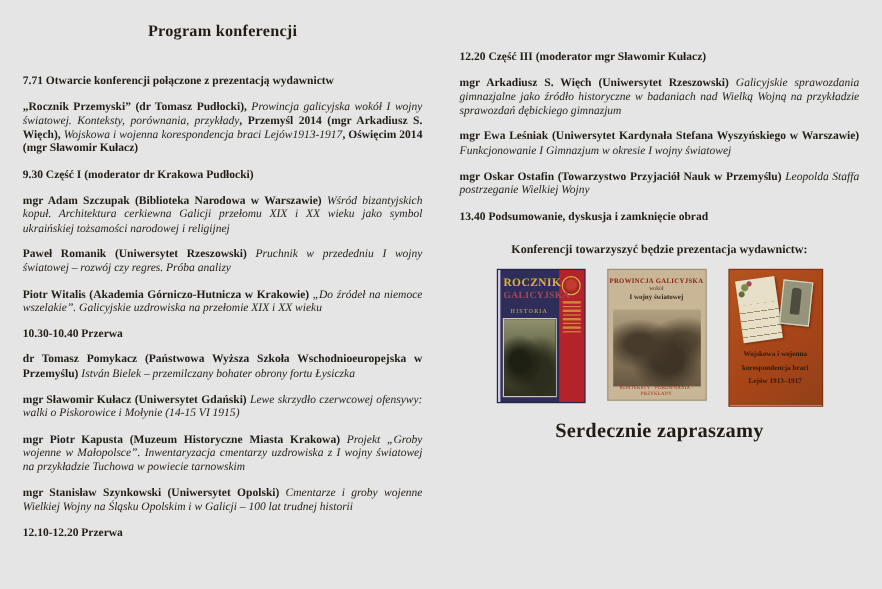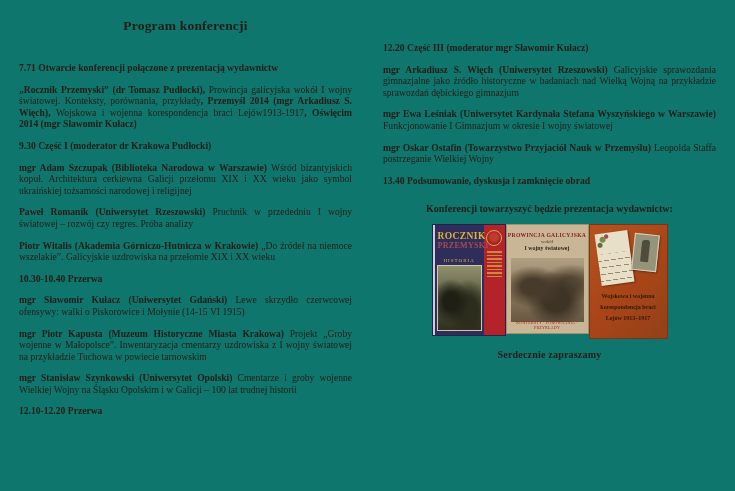--- a/index.html
+++ b/index.html
@@ -1,33 +1,33 @@
 <!DOCTYPE html>
 <html><head>
 <meta charset="utf-8">
 <style>
   html,body{margin:0;padding:0;}
   .page{
     position:relative;width:735px;height:491px;overflow:hidden;
-    background:#0f766e;color:#211d16;
+    background:#e5e5e5;color:#211d16;
     font-family:"Liberation Serif","DejaVu Serif",serif;
   }
   .col{position:absolute;width:333px;}
   .col-left{left:19px;top:18px;}
   .col-right{left:383px;top:42px;}
   .doc-title{font-size:13.5px;font-weight:bold;text-align:center;margin:0 0 28px 0;letter-spacing:.2px;}
   .block{font-size:9.6px;line-height:11.6px;margin:0 0 10px 0;}
   .block.para{text-align:justify;}
   .block.heading{text-align:left;}
   .run-bold{font-weight:bold;}
-  .run-italic{}
+  .run-italic{font-style:italic;}
   .run-normal{font-style:normal;font-weight:bold;}
   .presentation-heading{font-size:10px;font-weight:bold;text-align:center;margin:17px 0 0 0;}
-  .books-row{display:flex;justify-content:center;align-items:flex-start;gap:2px;margin-top:11px;height:116px;}
-  .closing{font-size:10px;font-weight:bold;text-align:center;margin-top:8px;letter-spacing:.2px;}
+  .books-row{display:flex;justify-content:center;align-items:flex-start;gap:20px;margin-top:11px;height:116px;}
+  .closing{font-size:17px;font-weight:bold;text-align:center;margin-top:8px;letter-spacing:.2px;}
 
   
   .book1{position:relative;width:72px;height:110px;background:#2f2e5a;box-shadow:0 0 0 1px #24234a;}
   .book1 .page-edge{position:absolute;left:0;top:0;bottom:0;width:2px;background:#cfcadf;}
   .book1 .stripe{position:absolute;right:0;top:0;bottom:0;width:21px;background:#b5232a;}
   .book1 .seal{position:absolute;right:3px;top:5px;width:14px;height:14px;border-radius:50%;
     border:1.5px solid #d9ae4a;background:radial-gradient(circle at 50% 45%,#c23a30 0 35%,#8e1a1a 75%);}
   .book1 .stripe-lines{position:absolute;right:3px;top:26px;width:15px;}
   .book1 .stripe-lines i{display:block;height:1.3px;background:#d9a93f;opacity:.75;margin-bottom:2.2px;}
   .book1 .t1{position:absolute;left:5px;top:6px;font-size:9.5px;font-weight:bold;color:#e0b33c;letter-spacing:.4px;}
@@ -79,20 +79,21 @@
   <div class="col col-left">
     <h1 class="doc-title">Program konferencji</h1>
     <div id="left-blocks">
         <div class="block heading"><span class="run-bold">7.71 Otwarcie konferencji połączone z prezentacją wydawnictw</span></div>
         <div class="block para"><span class="run-normal">„Rocznik Przemyski” (dr Tomasz Pudłocki), </span><span class="run-italic">Prowincja galicyjska wokół I wojny światowej. Konteksty, porównania, przykłady</span><span class="run-normal">, Przemyśl 2014 (mgr Arkadiusz S. Więch), </span><span class="run-italic">Wojskowa i wojenna korespondencja braci Lejów1913-1917</span><span class="run-normal">, Oświęcim 2014 (mgr Sławomir Kułacz)</span></div>
         <div class="block heading"><span class="run-bold">9.30 Część I</span><span class="run-normal"> (moderator dr Krakowa Pudłocki)</span></div>
         <div class="block para"><span class="run-normal">mgr Adam Szczupak (Biblioteka Narodowa w Warszawie) </span><span class="run-italic">Wśród bizantyjskich kopuł. Architektura cerkiewna Galicji przełomu XIX i XX wieku jako symbol ukraińskiej tożsamości narodowej i religijnej</span></div>
         <div class="block para"><span class="run-normal">Paweł Romanik (Uniwersytet Rzeszowski) </span><span class="run-italic">Pruchnik w przededniu I wojny światowej – rozwój czy regres. Próba analizy</span></div>
         <div class="block para"><span class="run-normal">Piotr Witalis (Akademia Górniczo-Hutnicza w Krakowie) </span><span class="run-italic">„Do źródeł na niemoce wszelakie”. Galicyjskie uzdrowiska na przełomie XIX i XX wieku</span></div>
         <div class="block heading"><span class="run-normal">10.30-10.40 Przerwa</span></div>
+        <div class="block para"><span class="run-normal">dr Tomasz Pomykacz (Państwowa Wyższa Szkoła Wschodnioeuropejska w Przemyślu) </span><span class="run-italic">István Bielek – przemilczany bohater obrony fortu Łysiczka</span></div>
         <div class="block para"><span class="run-normal">mgr Sławomir Kułacz (Uniwersytet Gdański) </span><span class="run-italic">Lewe skrzydło czerwcowej ofensywy: walki o Piskorowice i Mołynie (14-15 VI 1915)</span></div>
         <div class="block para"><span class="run-normal">mgr Piotr Kapusta (Muzeum Historyczne Miasta Krakowa) </span><span class="run-italic">Projekt „Groby wojenne w Małopolsce”. Inwentaryzacja cmentarzy uzdrowiska z I wojny światowej na przykładzie Tuchowa w powiecie tarnowskim</span></div>
         <div class="block para"><span class="run-normal">mgr Stanisław Szynkowski (Uniwersytet Opolski) </span><span class="run-italic">Cmentarze i groby wojenne Wielkiej Wojny na Śląsku Opolskim i w Galicji – 100 lat trudnej historii</span></div>
         <div class="block heading"><span class="run-normal">12.10-12.20 Przerwa</span></div>
       </div>
   </div>
 
   <div class="col col-right">
     <div id="right-blocks">
         <div class="block heading"><span class="run-bold">12.20 Część III</span><span class="run-normal"> (moderator mgr Sławomir Kułacz)</span></div>
@@ -114,21 +115,21 @@
             <i></i>
             <i></i>
             <i></i>
             <i></i>
             <i></i>
             <i></i>
             <i></i>
             <i></i>
           </span>
         <span class="t1">ROCZNIK</span>
-        <span class="t2">PRZEMYSKI</span>
+        <span class="t2">GALICYJSKA</span>
         <span class="t3">HISTORIA</span>
         <span class="painting"></span>
       </div>
 
       <div class="book2">
         <div class="bt1">PROWINCJA GALICYJSKA</div>
         <div class="bt2">wokół</div>
         <div class="bt3">I wojny światowej</div>
         <div class="photo"></div>
         <div class="bfoot">KONTEKSTY · PORÓWNANIA · PRZYKŁADY</div>

